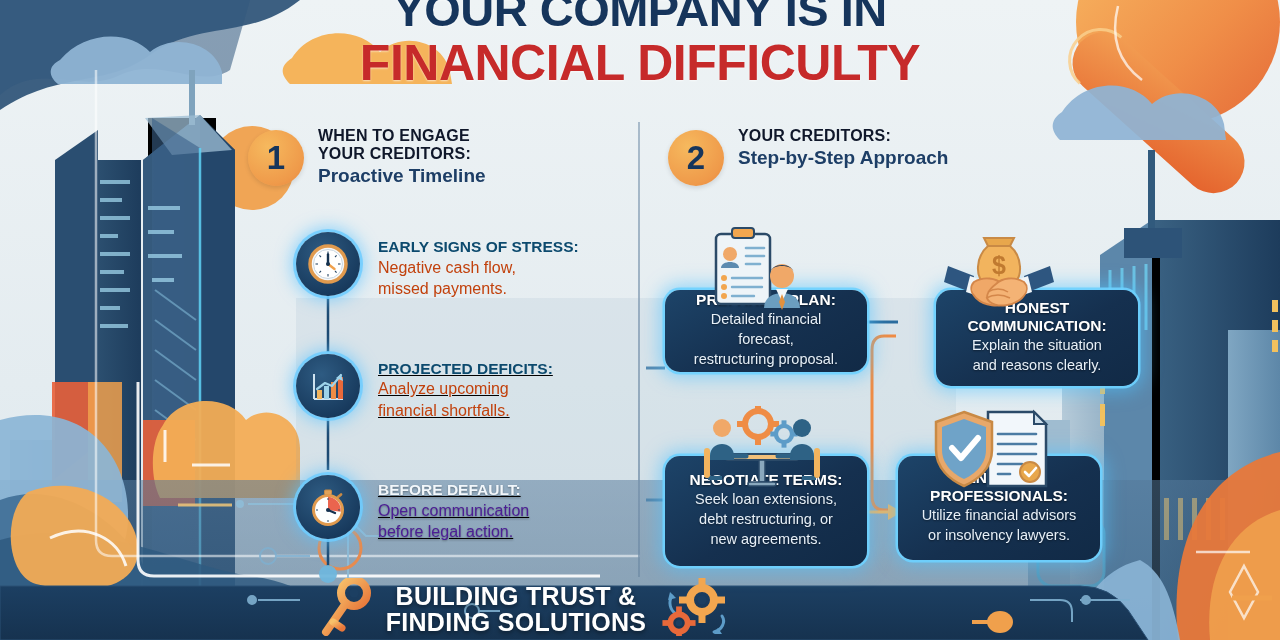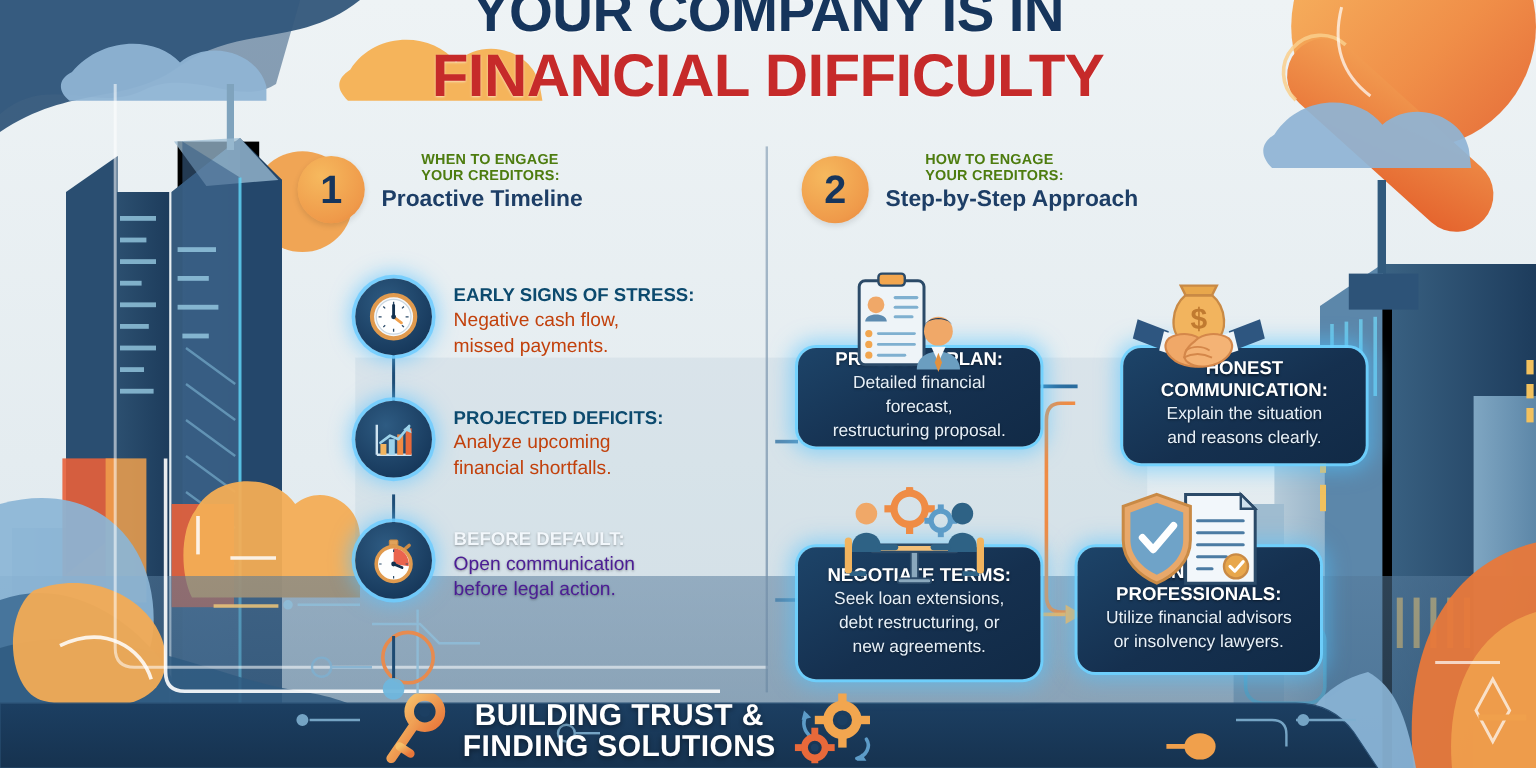--- a/index.html
+++ b/index.html
@@ -44,32 +44,32 @@
   .num-badge {
     width:56px; height:56px; border-radius:50%;
     background:radial-gradient(circle at 35% 30%,#f6b95e,#ef9a4a 70%,#e8853c);
     color:#16355c; font-size:33px; font-weight:bold;
     display:flex; align-items:center; justify-content:center;
     flex:0 0 auto; margin-top:4px;
     box-shadow:0 2px 5px rgba(0,0,0,.12);
   }
   .sec-text { padding-top:1px; }
   .sec-title {
-    font-size:12px; font-weight:bold; color:#4d7c0f;
-    line-height:1.12; letter-spacing:.2px;margin-left:33px;
+    font-size:16px; font-weight:bold; color:#0f172a;
+    line-height:1.12; letter-spacing:.2px;
   }
   .sec-sub {
     font-size:19px; font-weight:bold; color:#1d3e66;
     line-height:1.2; margin-top:2px;
   }
 
   
   .timeline { position:absolute; left:296px; top:232px; z-index:16; }
   .tl-item { position:relative; display:flex; gap:18px; align-items:flex-start; }
-  .tl-item + .tl-item { margin-top:34px; }
+  .tl-item + .tl-item { margin-top:54px;text-decoration:underline; }
   .tl-icon {
     width:64px; height:64px; border-radius:50%; flex:0 0 auto;
     background:radial-gradient(circle at 40% 32%,#2e5b82,#17395c 75%,#102a45);
     box-shadow:0 0 0 3px rgba(110,205,255,.85), 0 0 16px 5px rgba(90,195,255,.62);
     display:flex; align-items:center; justify-content:center; position:relative;
   }
   .tl-body { padding-top:6px; max-width:258px; }
   .tl-head { font-size:15.5px; font-weight:bold; color:#0c4a6e; line-height:1.2; }
   .tl-desc { font-size:16px; color:#c2410c; line-height:1.28; margin-top:1px; }
   .tl-item.dark .tl-head { color:#f2f7fb; text-shadow:0 1px 2px rgba(0,0,0,.35); }
@@ -335,21 +335,20 @@
     <div class="sec-text">
       <div class="sec-title">WHEN TO ENGAGE</div>
       <div class="sec-title">YOUR CREDITORS:</div>
       <div class="sec-sub">Proactive Timeline</div>
     </div>
   </div>
 
   <div class="sec-head" id="sec2">
     <div class="num-badge">2</div>
     <div class="sec-text">
-      <div class="sec-title">HOW TO ENGAGE</div>
       <div class="sec-title">YOUR CREDITORS:</div>
       <div class="sec-sub">Step-by-Step Approach</div>
     </div>
   </div>
 
   <svg class="connectors" viewBox="0 0 1280 640">
 
     <line x1="328" y1="294" x2="328" y2="352" stroke="#1d4a72" stroke-width="2.5"></line>
     <line x1="328" y1="412" x2="328" y2="470" stroke="#1d4a72" stroke-width="2.5"></line>
     <line x1="328" y1="530" x2="328" y2="566" stroke="#1d4a72" stroke-width="2.5"></line>

